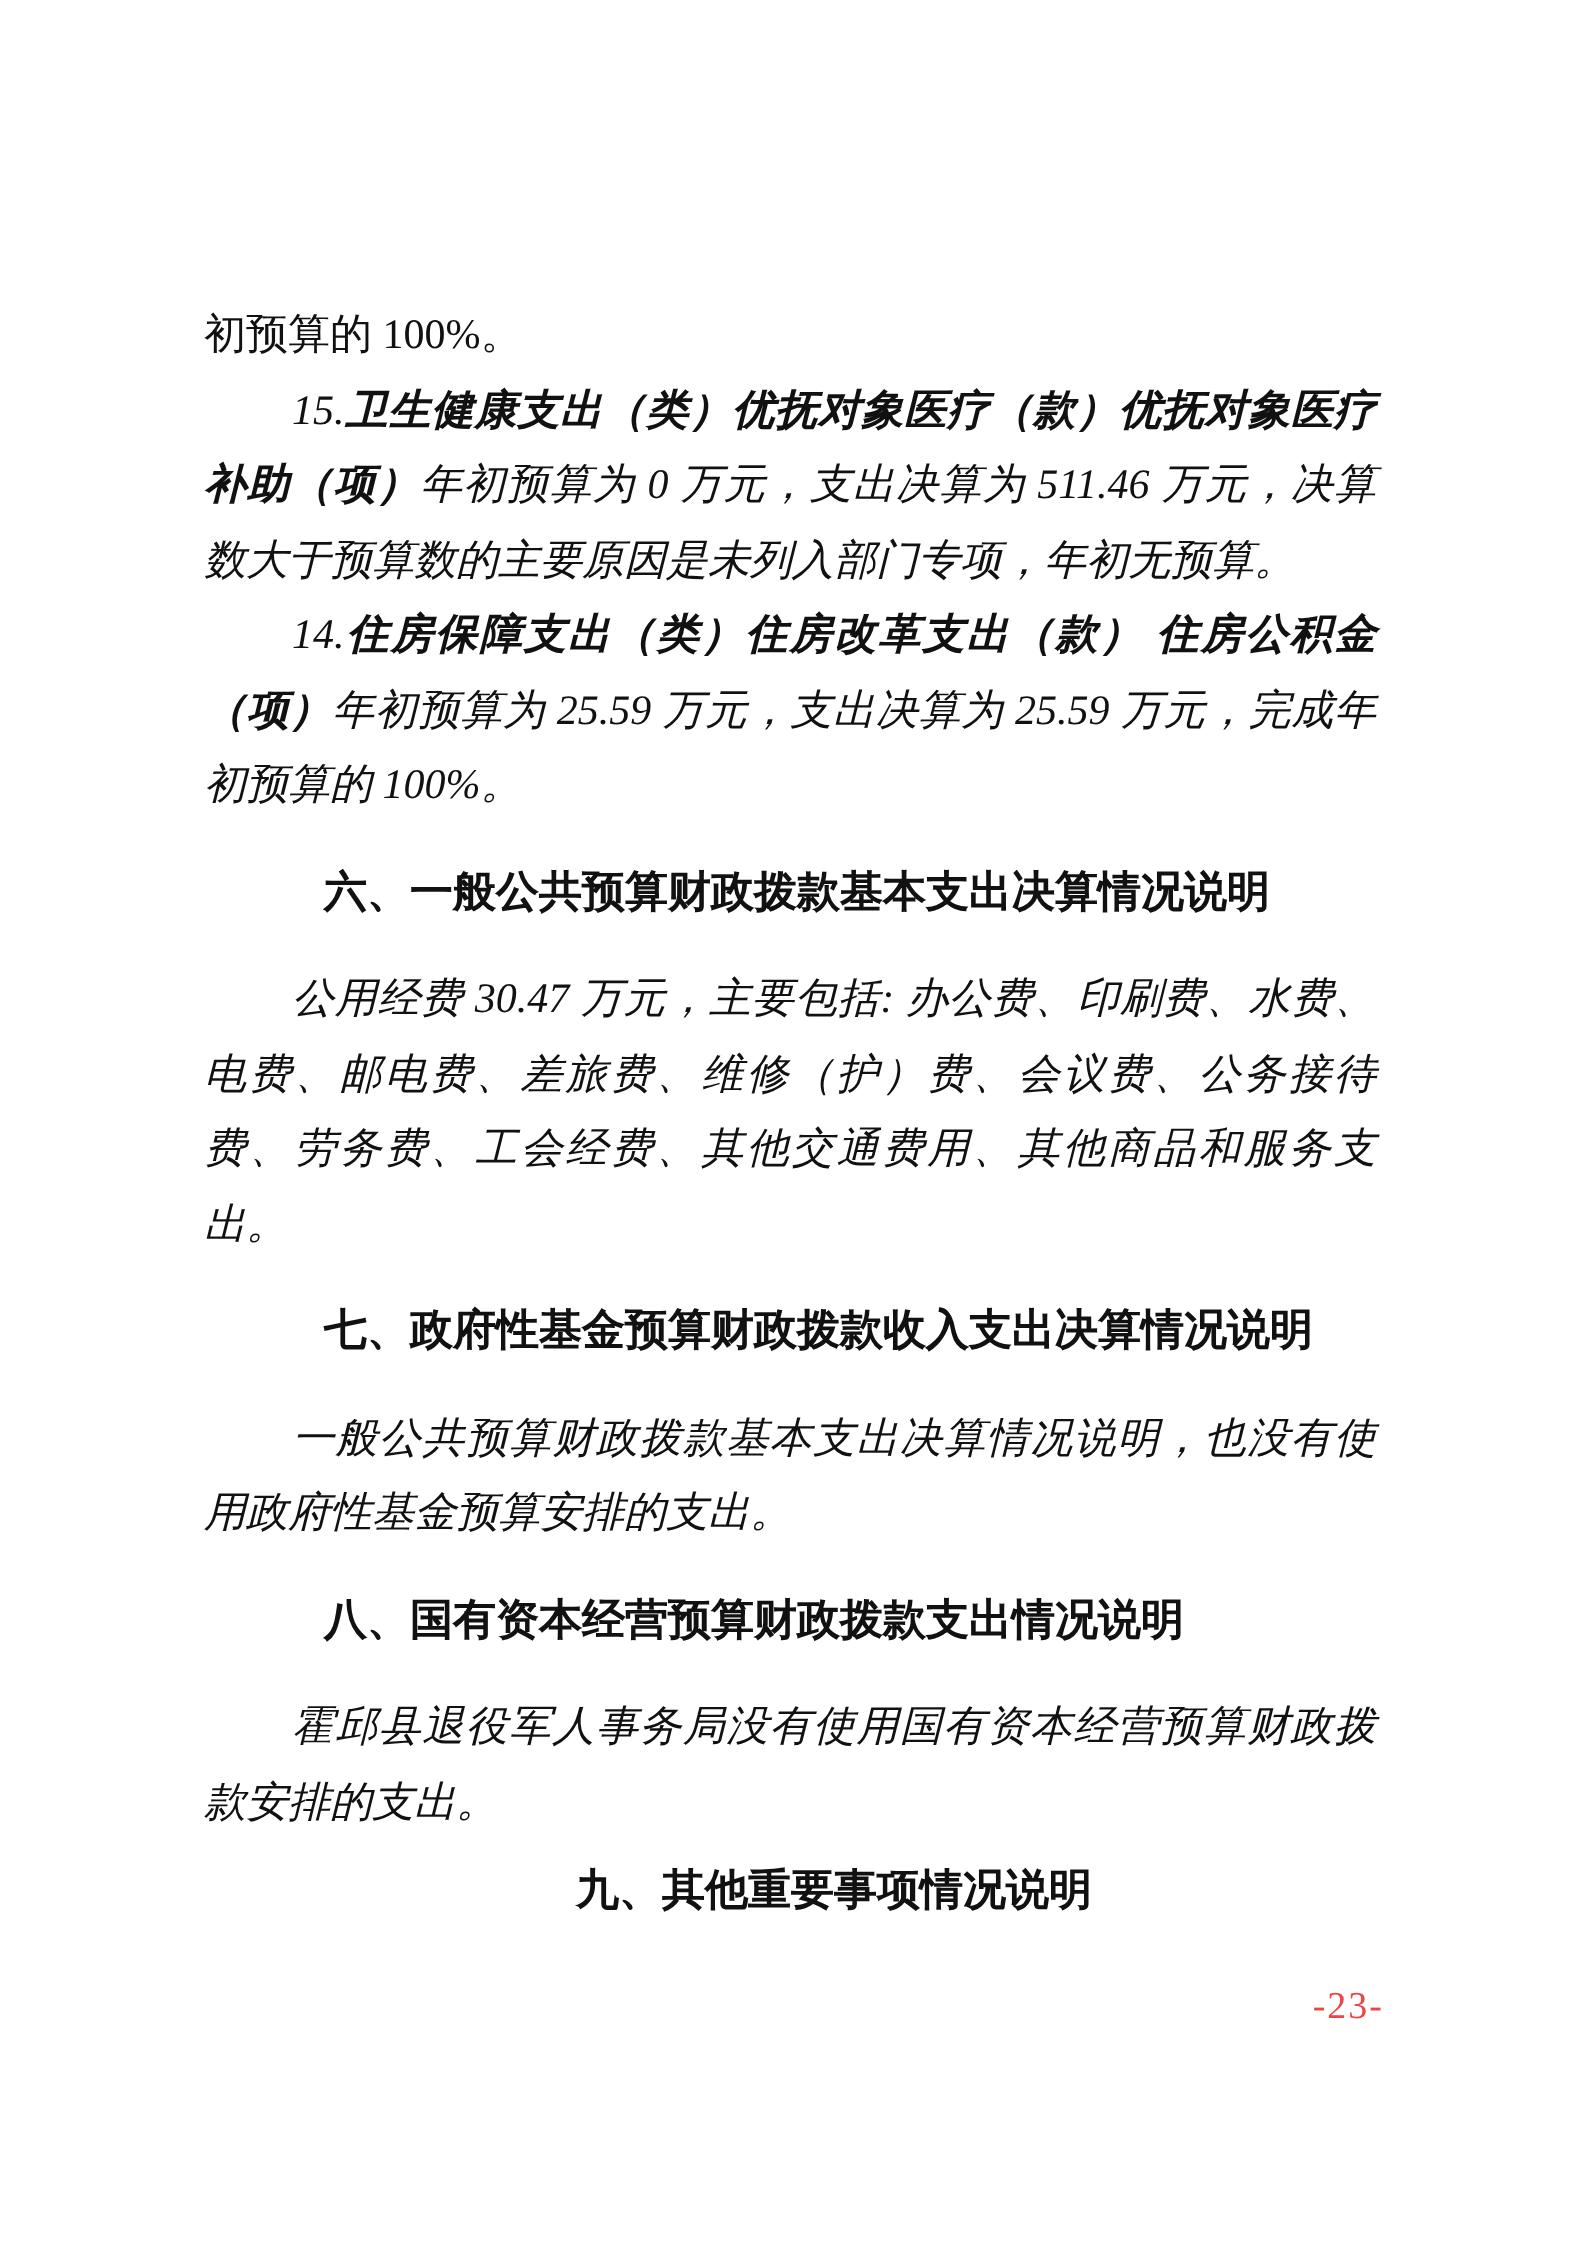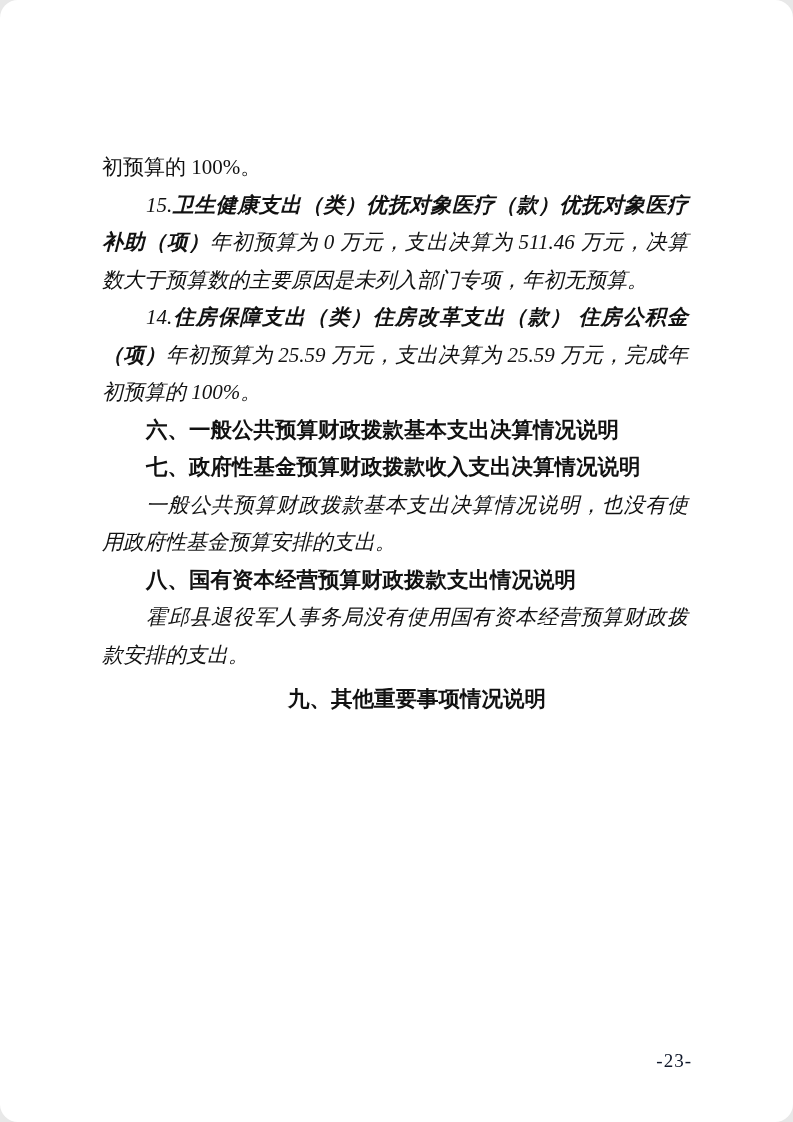--- a/index.html
+++ b/index.html
@@ -9,21 +9,20 @@
   }
   .page {
     position: relative;
     width: 793px;
     height: 1122px;
     margin: 0 auto;
     background: #ffffff;
     overflow: hidden;
     font-family: "Liberation Serif", "DejaVu Serif", serif;
     color: #111111;
-    border-radius: 18px;
   }
   .content {
     position: absolute;
     left: 102px;
     top: 149px;
     width: 586px;
     font-size: 21px;
     line-height: 37.5px;
     text-align: justify;
     text-justify: inter-ideograph;
@@ -33,41 +32,41 @@
     padding: 0;
   }
   .indent {
     text-indent: 44px;
     font-style: italic;
   }
   .bold-title {
     font-weight: bold;
   }
   h2.sec-heading {
-    margin: 0;
+    margin: 16px;
     padding: 0;
     font-family: "Liberation Sans", "DejaVu Sans", sans-serif;
     font-weight: bold;
     font-size: 21.5px;
     line-height: 37.5px;
     text-indent: 44px;
     text-align: left;
   }
   h2.gap-top {
     margin-top: 7px;
     text-align: center;
   }
   .page-number {
     position: absolute;
-    top: 1050px;
+    top: 993px;
     right: 101px;
     font-size: 19px;
     line-height: 21px;
     font-family: "Liberation Serif", "DejaVu Serif", serif;
-    color: #0f172a;
+    color: #ef4444;
     letter-spacing: 1px;
   }
 </style>
 </head>
 <body>
 
 <div class="page">
   <div class="content">
 
     <p>
@@ -78,20 +77,21 @@
       <span>15.</span><span class="bold-title">卫生健康支出（类）优抚对象医疗（款）优抚对象医疗补助（项）</span><span>年初预算为 0 万元，支出决算为 511.46 万元，决算数大于预算数的主要原因是未列入部门专项，年初无预算。</span>
     </p>
 
     <p class="indent">
       <span>14.</span><span class="bold-title">住房保障支出（类）住房改革支出（款） 住房公积金（项）</span><span>年初预算为 25.59 万元，支出决算为 25.59 万元，完成年初预算的 100%。</span>
     </p>
 
     <h2 class="sec-heading">六、一般公共预算财政拨款基本支出决算情况说明</h2>
 
 
+    <p class="indent">公用经费 30.47 万元，主要包括: 办公费、印刷费、水费、电费、邮电费、差旅费、维修（护）费、会议费、公务接待费、劳务费、工会经费、其他交通费用、其他商品和服务支出。</p>
 
     <h2 class="sec-heading">七、政府性基金预算财政拨款收入支出决算情况说明</h2>
 
     <p class="indent">一般公共预算财政拨款基本支出决算情况说明，也没有使用政府性基金预算安排的支出。</p>
 
     <h2 class="sec-heading">八、国有资本经营预算财政拨款支出情况说明</h2>
 
     <p class="indent">霍邱县退役军人事务局没有使用国有资本经营预算财政拨款安排的支出。</p>
 
     <h2 class="sec-heading gap-top">九、其他重要事项情况说明</h2>

